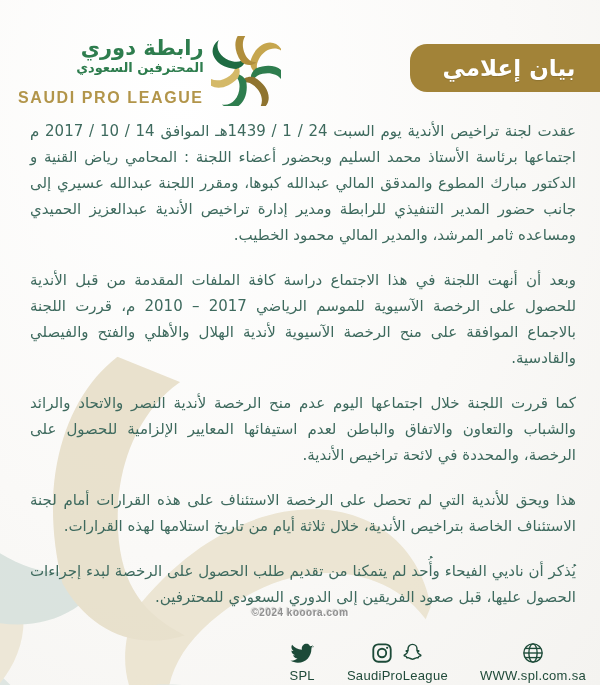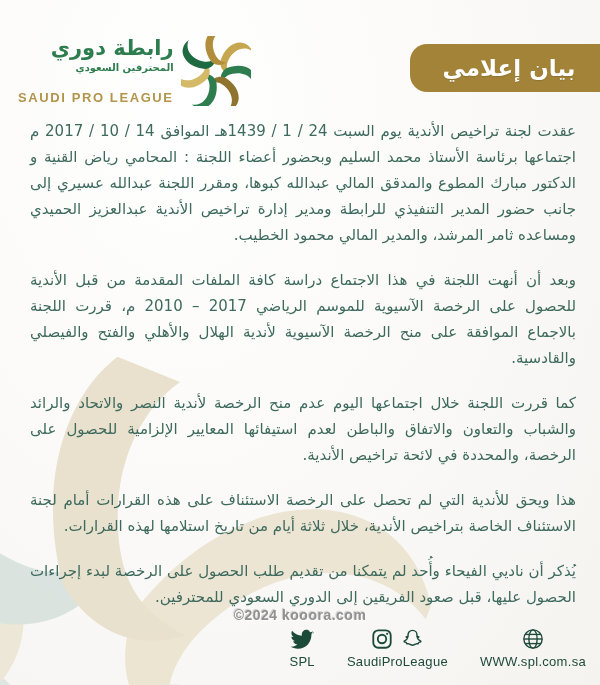--- a/index.html
+++ b/index.html
@@ -11,22 +11,22 @@
     background: radial-gradient(ellipse at 30% 15%, #ffffff 0%, #faf9f7 55%, #f4f3f0 100%);
   }
 
   
   .logo {
     position:absolute; top:36px; left:18px;
     display:flex; align-items:center; gap:7px;
   }
   .logo-text { text-align:right; direction:rtl; }
   .logo-ar-1 { font-size:21px; font-weight:bold; color:#2e7d4e; line-height:24px; }
-  .logo-ar-2 { font-size:10px; font-weight:bold; color:#2e7d4e; line-height:16px; }
-  .logo-en   { font-family:"Liberation Sans", sans-serif; font-size:13px; font-weight:bold;
+  .logo-ar-2 { font-size:13px; font-weight:bold; color:#2e7d4e; line-height:16px; }
+  .logo-en   { font-family:"Liberation Sans", sans-serif; font-size:16px; font-weight:bold;
                color:#b2954a; letter-spacing:1.6px; line-height:16px; direction:ltr; margin-top:14px; }
   .logo-mark { width:70px; height:70px; }
 
   .banner {
     position:absolute; top:44px; right:0; width:190px; height:48px;
     background:#a28338; border-radius:17px 0 0 17px;
     display:flex; align-items:center; justify-content:center;padding-left:8px;
   }
   .banner span {
     color:#ffffff; font-size:23px; font-weight:bold; direction:rtl;
@@ -40,28 +40,28 @@
   .statement p {
     direction:rtl; text-align:justify; text-align-last:right;
     color:#3e6a5e; font-size:15px; font-weight:500; line-height:26px;
     margin-bottom:19px;
   }
   .statement p:last-child { margin-bottom:16px; }
 
   
   .credit {
     position:absolute; top:607px; left:0; width:100%; text-align:center; z-index:2;
-    font-family:"Liberation Sans", sans-serif; font-size:14px; font-weight:bold;
+    font-family:"Liberation Sans", sans-serif; font-size:10px; font-weight:bold;
     color:#919191; letter-spacing:.5px;
     text-shadow:1px 1px 0 rgba(255,255,255,.9), -1px -1px 1px rgba(0,0,0,.18);
   }
 
   
   .footer {
-    position:absolute; right:14px; bottom:16px; z-index:2;
+    position:absolute; right:14px; bottom:2px; z-index:2;
     display:flex; align-items:flex-end; gap:32px;
   }
   .social-group { display:flex; flex-direction:column; align-items:center; gap:4px; }
   .social-group .icon-row { display:flex; align-items:center; gap:8px; }
   .social-group .label {
     font-family:"Liberation Sans", sans-serif; font-size:13px; color:#1f4a39; letter-spacing:.3px;
   }
   .icon-green { color:#1c4a38; }
 
   

